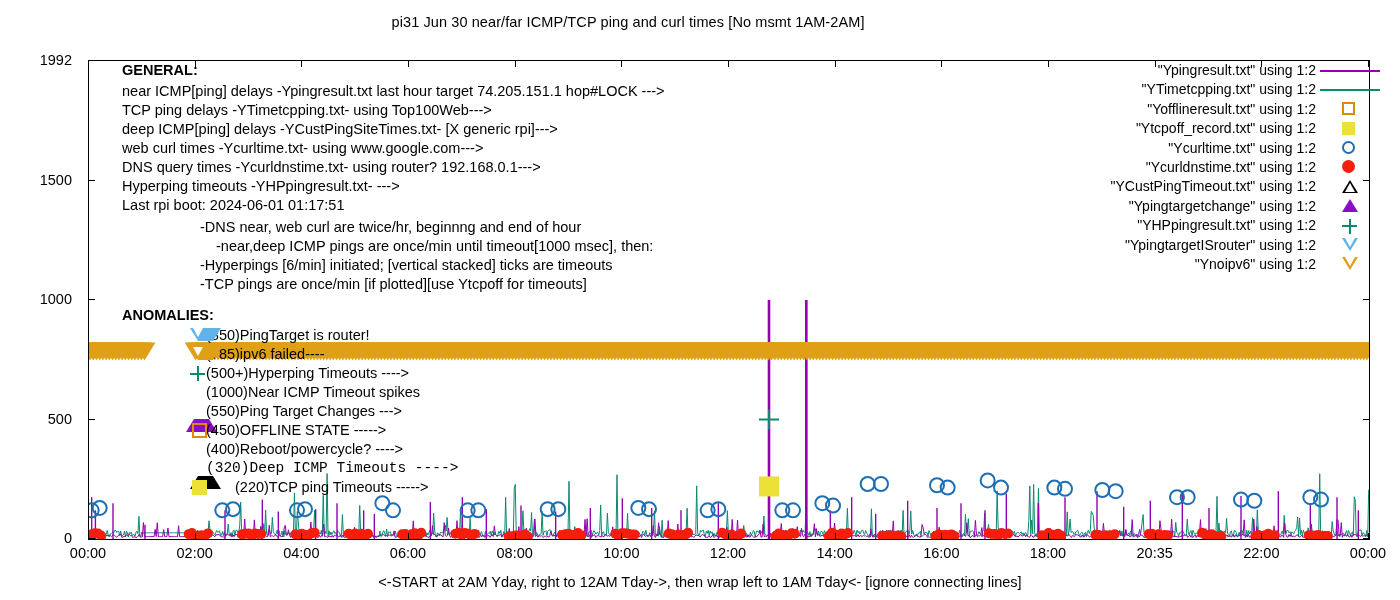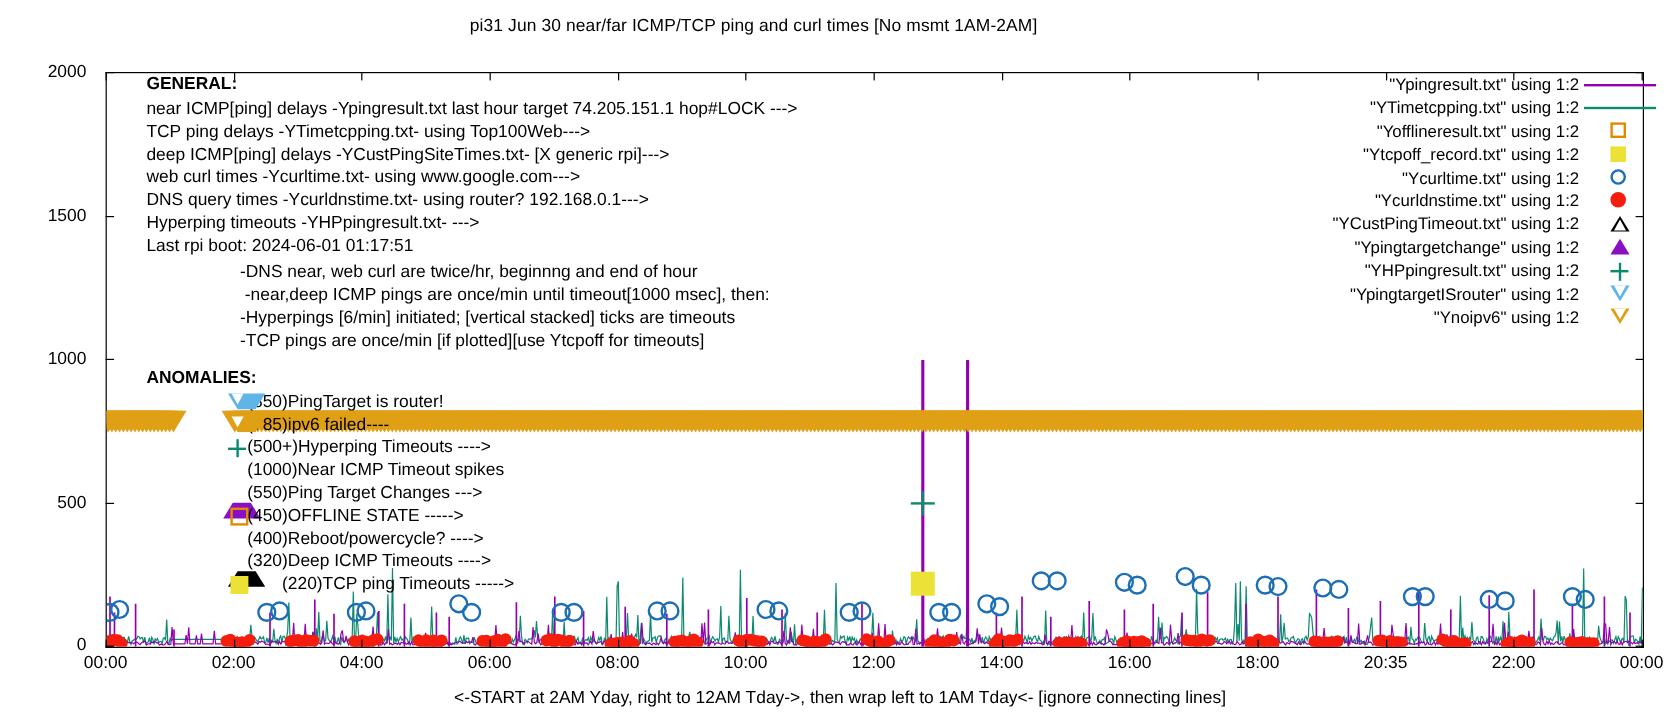--- a/index.html
+++ b/index.html
@@ -81,21 +81,21 @@
 
 <div id="root">
 
   <div class="title">pi31 Jun 30  near/far ICMP/TCP ping and curl times [No msmt 1AM-2AM]</div>
 
   <div class="ylabels">
       <div class="ytick" style="top: 538px;">0</div>
       <div class="ytick" style="top: 418.5px;">500</div>
       <div class="ytick" style="top: 299px;">1000</div>
       <div class="ytick" style="top: 179.5px;">1500</div>
-      <div class="ytick" style="top: 60px;">2000</div>
+      <div class="ytick" style="top: 60px;">1992</div>
     </div>
   <div class="ylab-axis">msec</div>
 
   <div class="plot">
     <div class="plot-inner">
       <svg class="data" width="1280" height="478">
         <g id="g-tcp">
             <path d="M 0 475.132 L 0.00 471.39 L 0.96 468.95 L 1.92 474.85 L 2.88 470.15 L 3.84 470.40 L 4.80 474.41 L 5.76 469.84 L 6.72 472.72 L 7.68 474.09 L 8.64 469.84 L 9.60 470.21 L 10.56 473.81 L 11.52 469.11 L 12.48 474.47 L 13.44 470.22 L 14.40 470.02 L 15.36 471.86 L 16.32 473.22 L 17.28 473.35 L 18.24 469.32 L 19.20 474.28 L 20.16 476.05 L 21.12 473.09 L 22.08 472.65 L 23.04 471.69 L 24.00 472.12 L 24.96 471.33 L 25.92 469.25 L 26.88 469.59 L 27.84 471.50 L 28.80 470.32 L 29.76 470.40 L 30.72 474.72 L 31.68 469.90 L 32.64 475.47 L 33.60 474.34 L 34.56 473.87 L 35.52 470.32 L 36.48 476.02 L 37.44 470.16 L 38.40 471.85 L 39.36 476.05 L 40.32 471.45 L 41.28 472.59 L 42.24 471.20 L 43.20 474.56 L 44.16 473.79 L 45.12 473.39 L 46.08 475.24 L 47.04 471.06 L 48.00 470.35 L 48.96 472.66 L 49.92 455.35 L 50.88 475.39 L 51.84 475.20 L 52.80 471.05 L 53.76 472.71 L 54.72 471.79 L 55.68 471.79 L 56.64 471.79 L 57.60 471.79 L 58.56 471.79 L 59.52 471.79 L 60.48 471.79 L 61.44 471.79 L 62.40 471.79 L 63.36 471.79 L 64.32 471.79 L 65.28 471.79 L 66.24 471.79 L 67.20 471.79 L 68.16 471.79 L 69.12 471.79 L 70.08 471.79 L 71.04 471.79 L 72.00 471.79 L 72.96 471.79 L 73.92 471.79 L 74.88 471.79 L 75.84 471.79 L 76.80 471.79 L 77.76 471.79 L 78.72 471.79 L 79.68 471.79 L 80.64 471.79 L 81.60 471.79 L 82.56 471.79 L 83.52 471.79 L 84.48 471.79 L 85.44 471.79 L 86.40 471.79 L 87.36 471.79 L 88.32 471.79 L 89.28 471.79 L 90.24 471.79 L 91.20 471.79 L 92.16 471.79 L 93.12 471.79 L 94.08 471.79 L 95.04 471.79 L 96.00 471.79 L 96.96 471.79 L 97.92 471.79 L 98.88 471.79 L 99.84 471.79 L 100.80 471.79 L 101.76 471.79 L 102.72 471.79 L 103.68 471.79 L 104.64 471.79 L 105.60 471.79 L 106.56 471.79 L 107.52 475.40 L 108.48 469.04 L 109.44 471.92 L 110.40 470.84 L 111.36 474.03 L 112.32 472.32 L 113.28 474.14 L 114.24 475.87 L 115.20 472.77 L 116.16 471.59 L 117.12 472.98 L 118.08 473.84 L 119.04 471.68 L 120.00 459.76 L 120.96 469.37 L 121.92 473.11 L 122.88 469.65 L 123.84 470.94 L 124.80 472.74 L 125.76 473.88 L 126.72 471.60 L 127.68 469.56 L 128.64 471.38 L 129.60 470.86 L 130.56 469.73 L 131.52 474.48 L 132.48 474.16 L 133.44 470.53 L 134.40 474.66 L 135.36 470.60 L 136.32 475.48 L 137.28 472.66 L 138.24 473.75 L 139.20 463.01 L 140.16 472.51 L 141.12 475.26 L 142.08 471.50 L 143.04 475.25 L 144.00 470.53 L 144.96 468.98 L 145.92 474.41 L 146.88 469.43 L 147.84 469.12 L 148.80 471.17 L 149.76 471.06 L 150.72 464.97 L 151.68 441.12 L 152.64 469.06 L 153.60 469.08 L 154.56 470.11 L 155.52 471.29 L 156.48 473.54 L 157.44 469.59 L 158.40 471.27 L 159.36 468.97 L 160.32 475.70 L 161.28 471.57 L 162.24 470.52 L 163.20 470.89 L 164.16 470.04 L 165.12 471.42 L 166.08 475.48 L 167.04 471.35 L 168.00 474.22 L 168.96 475.33 L 169.92 475.34 L 170.88 475.70 L 171.84 465.52 L 172.80 471.09 L 173.76 474.53 L 174.72 462.64 L 175.68 473.35 L 176.64 449.08 L 177.60 472.35 L 178.56 474.73 L 179.52 469.48 L 180.48 469.19 L 181.44 473.52 L 182.40 472.85 L 183.36 456.34 L 184.32 470.66 L 185.28 472.65 L 186.24 473.82 L 187.20 472.62 L 188.16 469.18 L 189.12 473.00 L 190.08 469.51 L 191.04 475.20 L 192.00 473.99 L 192.96 470.06 L 193.92 475.06 L 194.88 476.04 L 195.84 469.65 L 196.80 473.37 L 197.76 474.61 L 198.72 472.67 L 199.68 471.08 L 200.64 473.81 L 201.60 471.79 L 202.56 475.86 L 203.52 470.35 L 204.48 470.77 L 205.44 431.94 L 206.40 473.33 L 207.36 472.73 L 208.32 450.36 L 209.28 460.72 L 210.24 475.58 L 211.20 469.09 L 212.16 473.09 L 213.12 470.50 L 214.08 473.89 L 215.04 473.84 L 216.00 471.56 L 216.96 475.90 L 217.92 470.02 L 218.88 472.02 L 219.84 471.55 L 220.80 470.27 L 221.76 470.43 L 222.72 473.11 L 223.68 474.52 L 224.64 469.61 L 225.60 449.28 L 226.56 470.61 L 227.52 474.96 L 228.48 469.66 L 229.44 474.47 L 230.40 471.82 L 231.36 473.13 L 232.32 469.37 L 233.28 475.24 L 234.24 434.23 L 235.20 472.52 L 236.16 470.23 L 237.12 472.74 L 238.08 412.44 L 239.04 475.20 L 240.00 469.75 L 240.96 474.00 L 241.92 471.02 L 242.88 473.61 L 243.84 471.60 L 244.80 469.68 L 245.76 472.35 L 246.72 471.52 L 247.68 475.11 L 248.64 469.52 L 249.60 470.72 L 250.56 471.93 L 251.52 475.45 L 252.48 473.48 L 253.44 453.54 L 254.40 475.32 L 255.36 470.60 L 256.32 473.63 L 257.28 473.05 L 258.24 469.47 L 259.20 470.77 L 260.16 472.22 L 261.12 473.42 L 262.08 475.53 L 263.04 473.97 L 264.00 471.36 L 264.96 471.83 L 265.92 471.52 L 266.88 475.90 L 267.84 470.38 L 268.80 470.06 L 269.76 472.31 L 270.72 444.47 L 271.68 472.69 L 272.64 472.17 L 273.60 470.37 L 274.56 475.30 L 275.52 474.91 L 276.48 475.90 L 277.44 474.24 L 278.40 472.19 L 279.36 471.85 L 280.32 473.83 L 281.28 471.85 L 282.24 471.79 L 283.20 472.04 L 284.16 475.84 L 285.12 474.10 L 286.08 476.00 L 287.04 475.66 L 288.00 474.86 L 288.96 475.29 L 289.92 475.90 L 290.88 470.06 L 291.84 475.74 L 292.80 474.80 L 293.76 471.27 L 294.72 469.74 L 295.68 472.25 L 296.64 475.34 L 297.60 468.18 L 298.56 475.48 L 299.52 470.80 L 300.48 471.21 L 301.44 470.81 L 302.40 475.29 L 303.36 474.14 L 304.32 473.96 L 305.28 474.66 L 306.24 470.04 L 307.20 473.24 L 308.16 475.05 L 309.12 475.76 L 310.08 474.28 L 311.04 473.28 L 312.00 474.61 L 312.96 471.40 L 313.92 469.95 L 314.88 475.78 L 315.84 469.38 L 316.80 473.75 L 317.76 470.55 L 318.72 471.47 L 319.68 472.86 L 320.64 475.95 L 321.60 471.94 L 322.56 474.04 L 323.52 475.81 L 324.48 470.65 L 325.44 471.70 L 326.40 475.27 L 327.36 475.25 L 328.32 473.65 L 329.28 471.35 L 330.24 475.55 L 331.20 475.55 L 332.16 467.48 L 333.12 471.42 L 334.08 468.95 L 335.04 469.21 L 336.00 470.76 L 336.96 475.70 L 337.92 471.71 L 338.88 474.08 L 339.84 472.02 L 340.80 469.36 L 341.76 472.78 L 342.72 471.90 L 343.68 473.15 L 344.64 452.07 L 345.60 469.14 L 346.56 475.60 L 347.52 475.39 L 348.48 471.91 L 349.44 472.49 L 350.40 474.58 L 351.36 471.59 L 352.32 471.64 L 353.28 471.35 L 354.24 471.26 L 355.20 469.53 L 356.16 464.05 L 357.12 470.18 L 358.08 456.47 L 359.04 470.03 L 360.00 473.79 L 360.96 472.27 L 361.92 471.46 L 362.88 472.11 L 363.84 469.46 L 364.80 469.31 L 365.76 473.40 L 366.72 472.02 L 367.68 470.17 L 368.64 472.92 L 369.60 474.23 L 370.56 473.45 L 371.52 448.41 L 372.48 475.88 L 373.44 470.19 L 374.40 475.26 L 375.36 471.88 L 376.32 474.80 L 377.28 471.57 L 378.24 475.31 L 379.20 470.10 L 380.16 475.85 L 381.12 457.24 L 382.08 473.42 L 383.04 471.85 L 384.00 474.04 L 384.96 472.19 L 385.92 470.43 L 386.88 472.68 L 387.84 474.49 L 388.80 469.35 L 389.76 469.32 L 390.72 474.01 L 391.68 472.23 L 392.64 470.48 L 393.60 475.21 L 394.56 473.98 L 395.52 475.73 L 396.48 470.29 L 397.44 475.48 L 398.40 472.90 L 399.36 471.94 L 400.32 472.64 L 401.28 470.40 L 402.24 474.83 L 403.20 469.88 L 404.16 472.06 L 405.12 474.03 L 406.08 471.24 L 407.04 474.10 L 408.00 475.50 L 408.96 473.81 L 409.92 470.21 L 410.88 472.33 L 411.84 469.28 L 412.80 475.46 L 413.76 475.51 L 414.72 470.58 L 415.68 475.94 L 416.64 436.38 L 417.60 473.12 L 418.56 470.68 L 419.52 475.76 L 420.48 474.01 L 421.44 474.20 L 422.40 471.19 L 423.36 472.01 L 424.32 475.53 L 425.28 427.30 L 426.24 423.46 L 427.20 469.13 L 428.16 471.72 L 429.12 474.28 L 430.08 470.21 L 431.04 473.09 L 432.00 473.89 L 432.96 470.68 L 433.92 449.77 L 434.88 471.28 L 435.84 474.93 L 436.80 469.58 L 437.76 473.26 L 438.72 475.77 L 439.68 470.48 L 440.64 467.66 L 441.60 470.13 L 442.56 451.46 L 443.52 475.97 L 444.48 471.43 L 445.44 458.13 L 446.40 475.86 L 447.36 471.24 L 448.32 472.94 L 449.28 475.98 L 450.24 473.55 L 451.20 473.32 L 452.16 472.62 L 453.12 450.37 L 454.08 474.32 L 455.04 470.51 L 456.00 470.61 L 456.96 469.66 L 457.92 474.71 L 458.88 469.99 L 459.84 469.03 L 460.80 468.95 L 461.76 469.10 L 462.72 473.75 L 463.68 475.23 L 464.64 472.79 L 465.60 471.29 L 466.56 473.73 L 467.52 475.43 L 468.48 471.96 L 469.44 473.10 L 470.40 469.19 L 471.36 471.26 L 472.32 473.55 L 473.28 475.51 L 474.24 474.82 L 475.20 470.83 L 476.16 475.58 L 477.12 471.11 L 478.08 474.70 L 479.04 470.36 L 480.00 420.22 L 480.96 474.37 L 481.92 471.06 L 482.88 473.24 L 483.84 470.13 L 484.80 470.73 L 485.76 465.57 L 486.72 470.63 L 487.68 471.31 L 488.64 473.63 L 489.60 470.57 L 490.56 470.43 L 491.52 472.97 L 492.48 469.62 L 493.44 472.02 L 494.40 471.45 L 495.36 469.90 L 496.32 469.31 L 497.28 470.62 L 498.24 475.97 L 499.20 472.91 L 500.16 470.93 L 501.12 470.52 L 502.08 469.02 L 503.04 475.59 L 504.00 471.76 L 504.96 469.59 L 505.92 471.06 L 506.88 473.14 L 507.84 471.61 L 508.80 471.29 L 509.76 474.02 L 510.72 469.64 L 511.68 443.96 L 512.64 474.81 L 513.60 471.10 L 514.56 470.76 L 515.52 474.30 L 516.48 474.15 L 517.44 473.73 L 518.40 452.07 L 519.36 471.40 L 520.32 473.29 L 521.28 474.85 L 522.24 472.06 L 523.20 469.26 L 524.16 471.30 L 525.12 472.97 L 526.08 475.15 L 527.04 474.59 L 528.00 413.71 L 528.96 473.88 L 529.92 473.84 L 530.88 470.80 L 531.84 473.81 L 532.80 475.35 L 533.76 475.09 L 534.72 473.08 L 535.68 469.73 L 536.64 471.28 L 537.60 473.85 L 538.56 452.33 L 539.52 475.80 L 540.48 472.15 L 541.44 472.78 L 542.40 472.82 L 543.36 475.55 L 544.32 475.16 L 545.28 469.15 L 546.24 474.84 L 547.20 469.68 L 548.16 470.20 L 549.12 470.61 L 550.08 471.36 L 551.04 474.03 L 552.00 474.89 L 552.96 472.75 L 553.92 470.20 L 554.88 471.26 L 555.84 474.22 L 556.80 469.16 L 557.76 473.59 L 558.72 475.93 L 559.68 475.62 L 560.64 471.77 L 561.60 472.61 L 562.56 474.07 L 563.52 474.67 L 564.48 470.44 L 565.44 449.87 L 566.40 472.91 L 567.36 475.09 L 568.32 472.64 L 569.28 475.30 L 570.24 465.56 L 571.20 470.88 L 572.16 476.08 L 573.12 459.15 L 574.08 475.81 L 575.04 472.50 L 576.00 474.98 L 576.96 470.15 L 577.92 474.67 L 578.88 472.09 L 579.84 469.41 L 580.80 470.14 L 581.76 474.27 L 582.72 473.36 L 583.68 474.10 L 584.64 473.78 L 585.60 475.01 L 586.56 474.07 L 587.52 474.05 L 588.48 475.84 L 589.44 472.04 L 590.40 473.88 L 591.36 472.88 L 592.32 469.93 L 593.28 470.88 L 594.24 471.29 L 595.20 469.29 L 596.16 475.29 L 597.12 472.13 L 598.08 447.24 L 599.04 475.90 L 600.00 472.59 L 600.96 474.90 L 601.92 475.56 L 602.88 469.71 L 603.84 474.04 L 604.80 472.78 L 605.76 473.87 L 606.72 472.41 L 607.68 424.88 L 608.64 471.88 L 609.60 473.99 L 610.56 473.92 L 611.52 469.30 L 612.48 470.75 L 613.44 469.35 L 614.40 469.07 L 615.36 474.22 L 616.32 475.96 L 617.28 469.97 L 618.24 472.31 L 619.20 469.35 L 620.16 474.63 L 621.12 469.96 L 622.08 472.31 L 623.04 470.83 L 624.00 475.26 L 624.96 472.22 L 625.92 474.83 L 626.88 473.73 L 627.84 471.52 L 628.80 472.70 L 629.76 474.44 L 630.72 470.40 L 631.68 474.08 L 632.64 469.93 L 633.60 469.47 L 634.56 472.48 L 635.52 475.51 L 636.48 472.48 L 637.44 470.55 L 638.40 449.66 L 639.36 472.67 L 640.32 470.93 L 641.28 474.45 L 642.24 473.40 L 643.20 475.22 L 644.16 472.42 L 645.12 473.73 L 646.08 475.51 L 647.04 474.35 L 648.00 474.98 L 648.96 474.16 L 649.92 471.88 L 650.88 468.94 L 651.84 473.99 L 652.80 473.16 L 653.76 475.90 L 654.72 464.47 L 655.68 472.80 L 656.64 475.18 L 657.60 472.20 L 658.56 475.48 L 659.52 475.42 L 660.48 474.87 L 661.44 471.26 L 662.40 473.70 L 663.36 472.65 L 664.32 469.68 L 665.28 470.42 L 666.24 476.08 L 667.20 471.03 L 668.16 469.71 L 669.12 471.16 L 670.08 470.46 L 671.04 471.95 L 672.00 470.16 L 672.96 472.15 L 673.92 473.44 L 674.88 455.00 L 675.84 473.17 L 676.80 473.94 L 677.76 474.80 L 678.72 474.20 L 679.68 475.24 L 680.64 474.28 L 681.60 472.22 L 682.56 475.30 L 683.52 474.29 L 684.48 470.50 L 685.44 475.83 L 686.40 473.24 L 687.36 470.58 L 688.32 472.67 L 689.28 475.46 L 690.24 472.90 L 691.20 469.98 L 692.16 469.21 L 693.12 471.87 L 694.08 469.10 L 695.04 470.05 L 696.00 470.71 L 696.96 468.98 L 697.92 472.95 L 698.88 474.22 L 699.84 473.26 L 700.80 475.47 L 701.76 475.71 L 702.72 473.24 L 703.68 467.42 L 704.64 471.73 L 705.60 469.37 L 706.56 476.09 L 707.52 471.50 L 708.48 471.95 L 709.44 471.49 L 710.40 474.94 L 711.36 468.96 L 712.32 470.91 L 713.28 471.15 L 714.24 469.34 L 715.20 471.37 L 716.16 471.10 L 717.12 437.08 L 718.08 472.22 L 719.04 471.80 L 720.00 474.47 L 720.96 470.68 L 721.92 476.03 L 722.88 472.86 L 723.84 473.42 L 724.80 469.90 L 725.76 467.11 L 726.72 469.03 L 727.68 472.05 L 728.64 474.37 L 729.60 470.02 L 730.56 475.24 L 731.52 471.78 L 732.48 469.90 L 733.44 471.29 L 734.40 474.62 L 735.36 469.58 L 736.32 471.62 L 737.28 475.28 L 738.24 470.18 L 739.20 475.43 L 740.16 475.69 L 741.12 469.71 L 742.08 470.84 L 743.04 475.98 L 744.00 472.24 L 744.96 469.26 L 745.92 469.20 L 746.88 474.51 L 747.84 469.40 L 748.80 472.31 L 749.76 473.96 L 750.72 473.44 L 751.68 473.74 L 752.64 474.07 L 753.60 475.87 L 754.56 469.65 L 755.52 470.13 L 756.48 471.33 L 757.44 470.57 L 758.40 447.19 L 759.36 474.95 L 760.32 476.01 L 761.28 474.46 L 762.24 471.27 L 763.20 471.84 L 764.16 472.80 L 765.12 469.23 L 766.08 471.52 L 767.04 474.90 L 768.00 469.07 L 768.96 471.70 L 769.92 470.27 L 770.88 473.04 L 771.84 471.11 L 772.80 469.26 L 773.76 469.16 L 774.72 472.36 L 775.68 473.58 L 776.64 469.46 L 777.60 472.28 L 778.56 473.01 L 779.52 475.35 L 780.48 473.51 L 781.44 476.06 L 782.40 447.84 L 783.36 475.24 L 784.32 475.12 L 785.28 476.03 L 786.24 473.73 L 787.20 474.40 L 788.16 473.74 L 789.12 473.01 L 790.08 472.45 L 791.04 469.87 L 792.00 470.40 L 792.96 475.47 L 793.92 474.33 L 794.88 471.02 L 795.84 473.60 L 796.80 474.51 L 797.76 469.18 L 798.72 473.61 L 799.68 469.03 L 800.64 475.16 L 801.60 468.95 L 802.56 471.56 L 803.52 471.00 L 804.48 470.19 L 805.44 474.31 L 806.40 472.72 L 807.36 470.05 L 808.32 474.36 L 809.28 469.14 L 810.24 475.58 L 811.20 470.35 L 812.16 469.08 L 813.12 473.98 L 814.08 449.43 L 815.04 474.17 L 816.00 472.40 L 816.96 470.42 L 817.92 470.01 L 818.88 469.03 L 819.84 473.84 L 820.80 469.93 L 821.76 449.91 L 822.72 473.14 L 823.68 469.38 L 824.64 473.28 L 825.60 475.43 L 826.56 475.27 L 827.52 472.86 L 828.48 474.97 L 829.44 472.08 L 830.40 472.09 L 831.36 470.40 L 832.32 475.68 L 833.28 475.13 L 834.24 474.29 L 835.20 473.79 L 836.16 471.26 L 837.12 471.58 L 838.08 471.57 L 839.04 475.36 L 840.00 469.59 L 840.96 472.03 L 841.92 474.91 L 842.88 475.87 L 843.84 473.43 L 844.80 470.08 L 845.76 475.44 L 846.72 471.43 L 847.68 474.24 L 848.64 475.64 L 849.60 473.49 L 850.56 473.32 L 851.52 471.46 L 852.48 469.83 L 853.44 472.94 L 854.40 474.27 L 855.36 470.57 L 856.32 475.82 L 857.28 472.57 L 858.24 474.41 L 859.20 469.41 L 860.16 475.51 L 861.12 469.14 L 862.08 471.92 L 863.04 473.73 L 864.00 474.21 L 864.96 469.51 L 865.92 474.36 L 866.88 475.17 L 867.84 473.46 L 868.80 472.44 L 869.76 474.01 L 870.72 469.20 L 871.68 473.25 L 872.64 475.97 L 873.60 473.49 L 874.56 472.38 L 875.52 474.40 L 876.48 453.08 L 877.44 471.45 L 878.40 471.10 L 879.36 457.79 L 880.32 475.44 L 881.28 470.19 L 882.24 470.62 L 883.20 469.41 L 884.16 470.43 L 885.12 473.88 L 886.08 475.72 L 887.04 473.47 L 888.00 474.79 L 888.96 473.21 L 889.92 470.60 L 890.88 472.70 L 891.84 472.64 L 892.80 475.93 L 893.76 469.74 L 894.72 469.16 L 895.68 452.22 L 896.64 474.12 L 897.60 470.08 L 898.56 469.45 L 899.52 463.47 L 900.48 471.79 L 901.44 471.59 L 902.40 469.30 L 903.36 474.25 L 904.32 471.25 L 905.28 469.23 L 906.24 469.23 L 907.20 473.48 L 908.16 429.91 L 909.12 465.87 L 910.08 471.36 L 911.04 474.99 L 912.00 472.11 L 912.96 474.63 L 913.92 474.66 L 914.88 470.61 L 915.84 474.01 L 916.80 471.88 L 917.76 471.97 L 918.72 470.70 L 919.68 475.52 L 920.64 471.35 L 921.60 468.92 L 922.56 470.15 L 923.52 469.99 L 924.48 472.50 L 925.44 470.49 L 926.40 475.25 L 927.36 472.09 L 928.32 471.54 L 929.28 471.19 L 930.24 472.58 L 931.20 472.00 L 932.16 470.74 L 933.12 473.64 L 934.08 471.75 L 935.04 474.66 L 936.00 471.93 L 936.96 471.80 L 937.92 475.38 L 938.88 473.15 L 939.84 459.30 L 940.80 424.94 L 941.76 473.08 L 942.72 458.98 L 943.68 472.92 L 944.64 423.41 L 945.60 470.98 L 946.56 474.92 L 947.52 472.70 L 948.48 475.62 L 949.44 427.50 L 950.40 472.26 L 951.36 475.87 L 952.32 475.32 L 953.28 471.97 L 954.24 473.30 L 955.20 471.16 L 956.16 471.97 L 957.12 471.45 L 958.08 468.98 L 959.04 469.33 L 960.00 469.55 L 960.96 472.50 L 961.92 469.94 L 962.88 474.76 L 963.84 471.16 L 964.80 475.43 L 965.76 471.42 L 966.72 470.52 L 967.68 475.54 L 968.64 471.94 L 969.60 469.74 L 970.56 474.94 L 971.52 475.72 L 972.48 471.30 L 973.44 472.77 L 974.40 474.72 L 975.36 474.14 L 976.32 472.34 L 977.28 474.76 L 978.24 450.86 L 979.20 474.13 L 980.16 469.56 L 981.12 458.01 L 982.08 471.47 L 983.04 470.85 L 984.00 470.77 L 984.96 473.63 L 985.92 472.91 L 986.88 470.65 L 987.84 470.35 L 988.80 469.40 L 989.76 472.89 L 990.72 474.60 L 991.68 472.72 L 992.64 471.22 L 993.60 471.61 L 994.56 475.42 L 995.52 472.09 L 996.48 471.33 L 997.44 475.91 L 998.40 470.46 L 999.36 469.29 L 1000.32 472.54 L 1001.28 469.47 L 1002.24 450.44 L 1003.20 451.79 L 1004.16 454.27 L 1005.12 465.85 L 1006.08 473.28 L 1007.04 473.95 L 1008.00 474.10 L 1008.96 475.20 L 1009.92 471.52 L 1010.88 469.62 L 1011.84 473.73 L 1012.80 470.53 L 1013.76 474.90 L 1014.72 474.66 L 1015.68 474.10 L 1016.64 474.18 L 1017.60 473.44 L 1018.56 474.02 L 1019.52 474.86 L 1020.48 469.08 L 1021.44 469.66 L 1022.40 474.76 L 1023.36 472.43 L 1024.32 475.44 L 1025.28 475.15 L 1026.24 472.47 L 1027.20 474.49 L 1028.16 469.60 L 1029.12 470.96 L 1030.08 469.95 L 1031.04 469.29 L 1032.00 474.90 L 1032.96 469.91 L 1033.92 475.16 L 1034.88 472.46 L 1035.84 474.75 L 1036.80 469.22 L 1037.76 473.82 L 1038.72 473.61 L 1039.68 471.81 L 1040.64 474.24 L 1041.60 470.00 L 1042.56 470.46 L 1043.52 475.20 L 1044.48 473.46 L 1045.44 472.64 L 1046.40 474.95 L 1047.36 475.35 L 1048.32 473.41 L 1049.28 475.70 L 1050.24 476.05 L 1051.20 473.87 L 1052.16 469.79 L 1053.12 461.26 L 1054.08 453.58 L 1055.04 473.07 L 1056.00 473.24 L 1056.96 474.70 L 1057.92 471.38 L 1058.88 473.36 L 1059.84 469.81 L 1060.80 471.37 L 1061.76 472.94 L 1062.72 475.84 L 1063.68 474.25 L 1064.64 469.31 L 1065.60 475.13 L 1066.56 471.77 L 1067.52 474.84 L 1068.48 471.10 L 1069.44 469.73 L 1070.40 475.58 L 1071.36 472.88 L 1072.32 473.06 L 1073.28 469.71 L 1074.24 470.97 L 1075.20 475.88 L 1076.16 474.67 L 1077.12 472.83 L 1078.08 475.22 L 1079.04 473.61 L 1080.00 474.70 L 1080.96 475.78 L 1081.92 475.58 L 1082.88 469.48 L 1083.84 471.21 L 1084.80 470.16 L 1085.76 476.07 L 1086.72 461.32 L 1087.68 471.27 L 1088.64 472.09 L 1089.60 475.23 L 1090.56 471.67 L 1091.52 472.36 L 1092.48 470.14 L 1093.44 469.98 L 1094.40 470.82 L 1095.36 473.88 L 1096.32 474.22 L 1097.28 474.39 L 1098.24 458.17 L 1099.20 470.73 L 1100.16 473.96 L 1101.12 470.36 L 1102.08 469.51 L 1103.04 475.47 L 1104.00 469.16 L 1104.96 471.59 L 1105.92 472.95 L 1106.88 472.64 L 1107.84 471.94 L 1108.80 473.26 L 1109.76 470.50 L 1110.72 473.16 L 1111.68 469.12 L 1112.64 472.23 L 1113.60 470.32 L 1114.56 471.65 L 1115.52 473.73 L 1116.48 469.38 L 1117.44 474.62 L 1118.40 471.92 L 1119.36 469.07 L 1120.32 471.97 L 1121.28 469.09 L 1122.24 471.93 L 1123.20 475.69 L 1124.16 468.93 L 1125.12 475.60 L 1126.08 472.59 L 1127.04 469.98 L 1128.00 435.39 L 1128.96 475.12 L 1129.92 462.06 L 1130.88 472.35 L 1131.84 468.95 L 1132.80 471.93 L 1133.76 470.15 L 1134.72 472.32 L 1135.68 470.24 L 1136.64 471.80 L 1137.60 457.38 L 1138.56 472.14 L 1139.52 473.32 L 1140.48 475.51 L 1141.44 470.61 L 1142.40 469.84 L 1143.36 474.85 L 1144.32 475.71 L 1145.28 469.50 L 1146.24 469.73 L 1147.20 471.60 L 1148.16 475.67 L 1149.12 475.72 L 1150.08 471.21 L 1151.04 474.02 L 1152.00 469.13 L 1152.96 469.22 L 1153.92 472.41 L 1154.88 474.97 L 1155.84 473.66 L 1156.80 475.32 L 1157.76 469.21 L 1158.72 475.22 L 1159.68 469.60 L 1160.64 472.94 L 1161.60 470.16 L 1162.56 473.82 L 1163.52 456.73 L 1164.48 470.40 L 1165.44 473.87 L 1166.40 475.22 L 1167.36 474.55 L 1168.32 448.86 L 1169.28 470.27 L 1170.24 471.24 L 1171.20 473.23 L 1172.16 472.48 L 1173.12 470.19 L 1174.08 474.83 L 1175.04 471.57 L 1176.00 473.88 L 1176.96 468.94 L 1177.92 472.22 L 1178.88 472.38 L 1179.84 472.31 L 1180.80 469.58 L 1181.76 475.88 L 1182.72 469.10 L 1183.68 473.42 L 1184.64 471.34 L 1185.60 470.66 L 1186.56 472.50 L 1187.52 472.21 L 1188.48 469.64 L 1189.44 470.96 L 1190.40 474.75 L 1191.36 473.85 L 1192.32 472.27 L 1193.28 469.95 L 1194.24 473.22 L 1195.20 454.35 L 1196.16 471.74 L 1197.12 472.36 L 1198.08 469.19 L 1199.04 469.63 L 1200.00 471.84 L 1200.96 470.75 L 1201.92 473.32 L 1202.88 470.77 L 1203.84 472.12 L 1204.80 472.99 L 1205.76 470.09 L 1206.72 469.26 L 1207.68 466.37 L 1208.64 456.07 L 1209.60 475.63 L 1210.56 456.98 L 1211.52 473.55 L 1212.48 469.33 L 1213.44 474.57 L 1214.40 469.12 L 1215.36 472.13 L 1216.32 474.38 L 1217.28 475.80 L 1218.24 472.93 L 1219.20 466.84 L 1220.16 474.68 L 1221.12 470.60 L 1222.08 471.96 L 1223.04 469.39 L 1224.00 471.16 L 1224.96 475.73 L 1225.92 473.64 L 1226.88 473.44 L 1227.84 473.44 L 1228.80 471.40 L 1229.76 471.07 L 1230.72 412.76 L 1231.68 473.45 L 1232.64 474.94 L 1233.60 469.71 L 1234.56 473.54 L 1235.52 469.99 L 1236.48 471.39 L 1237.44 471.26 L 1238.40 471.80 L 1239.36 472.20 L 1240.32 473.39 L 1241.28 471.15 L 1242.24 474.45 L 1243.20 460.56 L 1244.16 469.99 L 1245.12 472.51 L 1246.08 474.52 L 1247.04 474.64 L 1248.00 470.24 L 1248.96 475.20 L 1249.92 473.22 L 1250.88 475.71 L 1251.84 473.07 L 1252.80 473.66 L 1253.76 472.19 L 1254.72 472.42 L 1255.68 475.16 L 1256.64 472.01 L 1257.60 469.58 L 1258.56 474.46 L 1259.52 469.57 L 1260.48 471.50 L 1261.44 474.54 L 1262.40 471.86 L 1263.36 470.98 L 1264.32 474.78 L 1265.28 435.74 L 1266.24 438.81 L 1267.20 473.62 L 1268.16 476.03 L 1269.12 470.34 L 1270.08 469.53 L 1271.04 469.01 L 1272.00 468.97 L 1272.96 474.60 L 1273.92 471.72 L 1274.88 472.27 L 1275.84 473.81 L 1276.80 475.81 L 1277.76 469.39 L 1278.72 475.90 L 1279.68 428.64" fill="none" stroke="#0b8a6e" stroke-width="1"></path>
           </g>
         <g id="g-ping">
@@ -820,37 +820,37 @@
   <div id="ann-layer">
       <div class="ann bold" style="left: 122px; top: 61px;">GENERAL:</div>
       <div class="ann" style="left: 122px; top: 82px;">near ICMP[ping] delays -Ypingresult.txt last hour target 74.205.151.1 hop#LOCK ---&gt;</div>
       <div class="ann" style="left: 122px; top: 101px;">TCP ping delays -YTimetcpping.txt- using Top100Web---&gt;</div>
       <div class="ann" style="left: 122px; top: 120px;">deep ICMP[ping] delays -YCustPingSiteTimes.txt- [X generic rpi]---&gt;</div>
       <div class="ann" style="left: 122px; top: 139px;">web curl times -Ycurltime.txt- using www.google.com---&gt;</div>
       <div class="ann" style="left: 122px; top: 158px;">DNS query times -Ycurldnstime.txt- using router? 192.168.0.1---&gt;</div>
       <div class="ann" style="left: 122px; top: 177px;">Hyperping timeouts -YHPpingresult.txt- ---&gt;</div>
       <div class="ann" style="left: 122px; top: 196px;">Last rpi boot: 2024-06-01 01:17:51</div>
       <div class="ann" style="left: 200px; top: 218px;">-DNS near, web curl are twice/hr, beginnng and end of hour</div>
-      <div class="ann" style="left: 204px; top: 237px; text-align: right;">-near,deep ICMP pings are once/min until timeout[1000 msec], then:</div>
+      <div class="ann" style="left: 216px; top: 237px; text-align: right;">-near,deep ICMP pings are once/min until timeout[1000 msec], then:</div>
       <div class="ann" style="left: 200px; top: 256px;"> -Hyperpings [6/min] initiated; [vertical stacked] ticks are timeouts</div>
       <div class="ann" style="left: 200px; top: 275px;">-TCP pings are once/min [if plotted][use Ytcpoff for timeouts]</div>
       <div class="ann bold" style="left: 122px; top: 306px;">ANOMALIES:</div>
       <div class="ann" style="left: 206px; top: 326px;">(850)PingTarget is router!</div>
       <div class="ann-sym tri-dn-blue" style="left: 190px; top: 328px;"></div>
       <div class="ann" style="left: 206px; top: 345px;">(785)ipv6 failed----</div>
       <div class="ann-sym tri-dn-org" style="left: 190px; top: 347px;"></div>
       <div class="ann" style="left: 206px; top: 364px;">(500+)Hyperping Timeouts ----&gt;</div>
       <div class="ann-sym plus" style="left: 190px; top: 366px;"></div>
       <div class="ann" style="left: 206px; top: 383px;">(1000)Near ICMP Timeout spikes</div>
       <div class="ann" style="left: 206px; top: 402px;">(550)Ping Target Changes ---&gt;</div>
       <div class="ann-sym tri-up-fill" style="left: 186px; top: 404px;"></div>
       <div class="ann" style="left: 206px; top: 421px;">(450)OFFLINE STATE -----&gt;</div>
       <div class="ann-sym sq-open" style="left: 192px; top: 423px;"></div>
       <div class="ann" style="left: 206px; top: 440px;">(400)Reboot/powercycle? ----&gt;</div>
-      <div class="ann" style="left: 206px; top: 459px;">(320)Deep ICMP Timeouts ----&gt;</div>
+      <div class="ann" style="left: 206px; top: 459px; font-family: Liberation Mono, monospace;">(320)Deep ICMP Timeouts ----&gt;</div>
       <div class="ann-sym tri-up-open" style="left: 190px; top: 461px;"></div>
       <div class="ann" style="left: 206px; top: 478px; margin-left: 29px;">(220)TCP ping Timeouts -----&gt;</div>
       <div class="ann-sym sq-fill" style="left: 192px; top: 480px;"></div>
     </div>
 
   <div class="xcaption">&lt;-START at 2AM Yday, right to 12AM Tday-&gt;, then wrap left to 1AM Tday&lt;- [ignore connecting lines]</div>
 
 <div class="ytickmark" style="top: 538px;"></div>
     <div class="ytickmark r" style="top: 538px;"></div>
     <div class="ytickmark" style="top: 418.5px;"></div>

